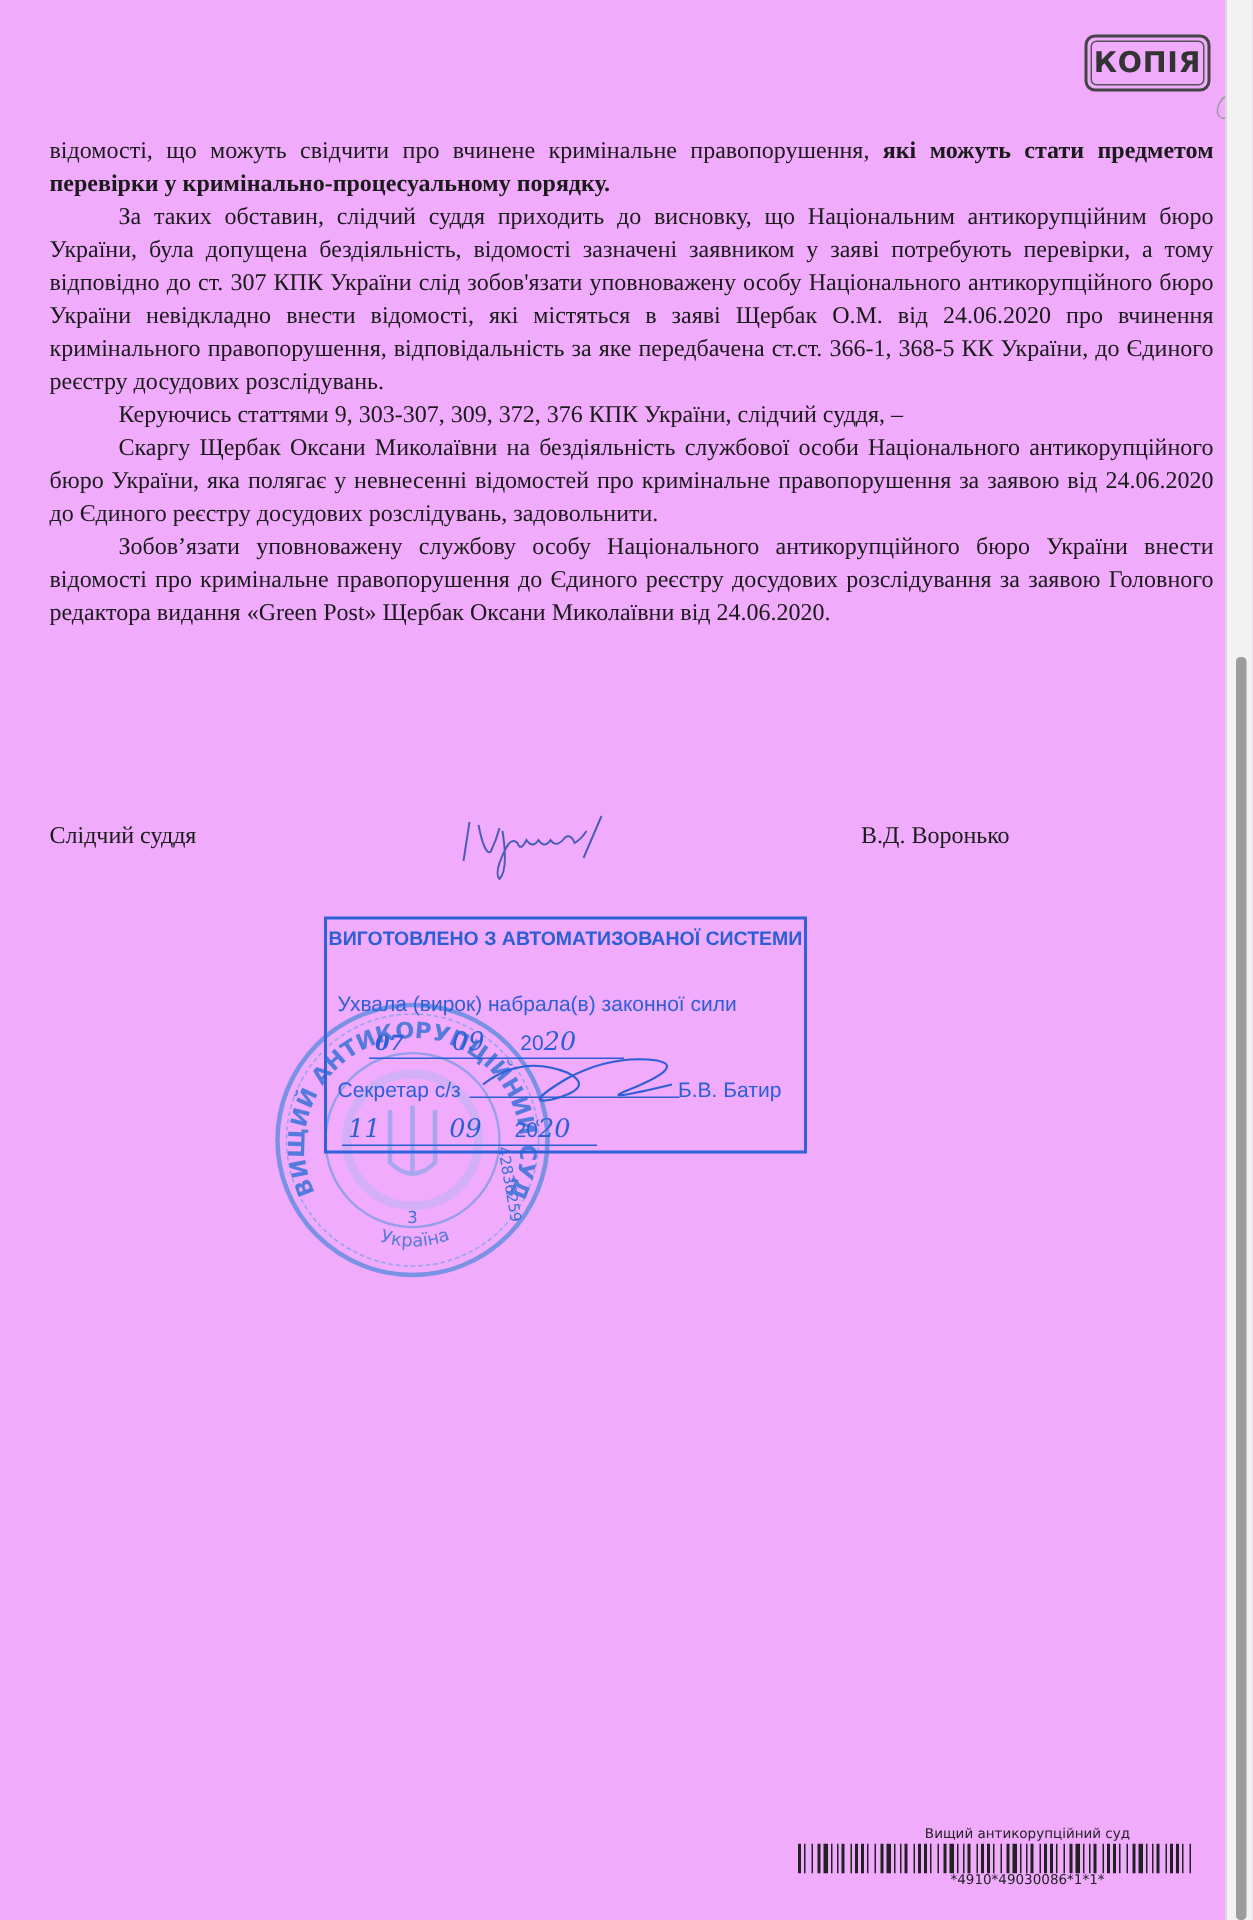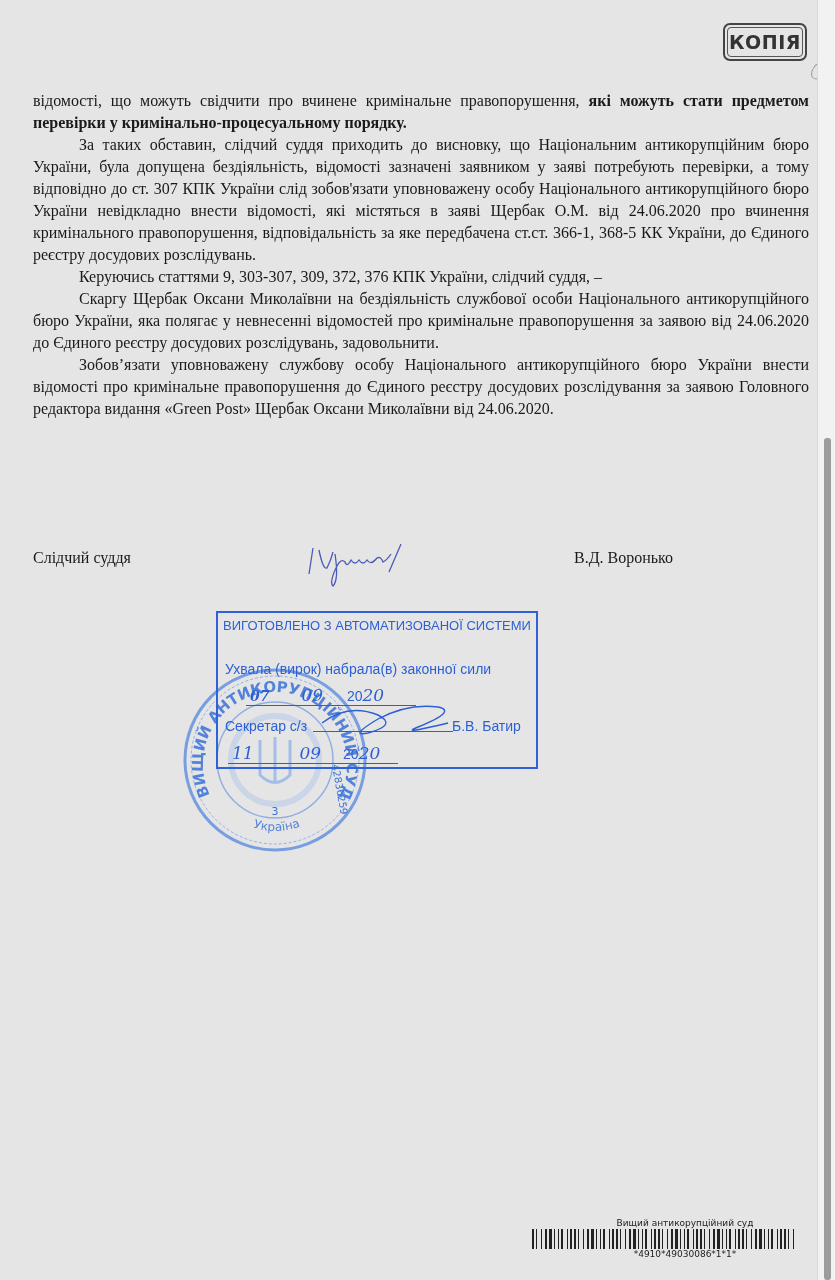--- a/index.html
+++ b/index.html
@@ -2,21 +2,21 @@
 <html><head>
 <meta charset="utf-8">
 <style>
   html, body { margin: 0; padding: 0; }
   body {
     width: 835px; height: 1280px; overflow: hidden; position: relative;
     background: #fdfdfd;
     font-family: "Liberation Serif", "DejaVu Serif", serif;
     color: #1a1a1a;
   }
-  .page { position: absolute; left: 0; top: 0; width: 818px; height: 1280px; background: #e5e5e5; }
+  .page { position: absolute; left: 0; top: 0; width: 818px; height: 1280px; background: #f0abfc; }
   .edge { position: absolute; right: 0; top: 0; width: 17px; height: 1280px; background: #f2f2f2; border-left: 1px solid #d8d8d8; }
   .scroll-thumb { position: absolute; right: 4px; top: 438px; width: 7px; height: 842px; background: #9c9c9c; border-radius: 3px; }
 
   .kopia {
     position: absolute; left: 723px; top: 23px; width: 84px; height: 38px;
     border: 2px solid #444; border-radius: 7px; box-sizing: border-box;
     display: flex; align-items: center; justify-content: center;
   }
   .kopia::before { content: ""; position: absolute; inset: 2px; border: 1.5px solid #555; border-radius: 4px; }
   .kopia span { font-family: "DejaVu Sans", sans-serif; font-weight: bold; font-size: 19px; color: #333; letter-spacing: 0.5px; }
@@ -31,21 +31,21 @@
   .sign-row { position: absolute; top: 549px; left: 33px; width: 776px; height: 24px; font-weight: normal; font-size: 16px; }
   .sign-left { position: absolute; left: 0; top: 0; }
   .sign-right { position: absolute; left: 541px; top: 0; }
   .signature { position: absolute; left: 305px; top: 540px; }
 
   .stamp-rect {
     position: absolute; left: 216px; top: 611px; width: 322px; height: 158px;
     border: 2px solid #2f62d8; box-sizing: border-box; color: #2c5fd6;
     font-family: "Liberation Sans", "DejaVu Sans", sans-serif;
   }
-  .stamp-title { text-align: center; font-weight: normal; font-size: 13px; line-height: 18px; margin-top: 4px; }
+  .stamp-title { text-align: center; font-weight: bold; font-size: 13px; line-height: 18px; margin-top: 4px; }
   .stamp-line { font-size: 14px; position: absolute; left: 7px; }
   .stamp-circle { position: absolute; left: 180px; top: 665px; width: 190px; height: 190px; }
 
   .barcode-wrap { position: absolute; left: 530px; top: 1218px; width: 270px; font-family: "DejaVu Sans", sans-serif; }
   .barcode-label { text-align: center; font-size: 9px; color: #222; line-height: 10px; padding-left: 40px; }
   .barcode { height: 20px; margin-top: 1px; display: block; }
   .barcode-num { text-align: center; font-size: 9px; color: #222; line-height: 10px; padding-left: 40px; }
 </style>
 </head>
 <body>

